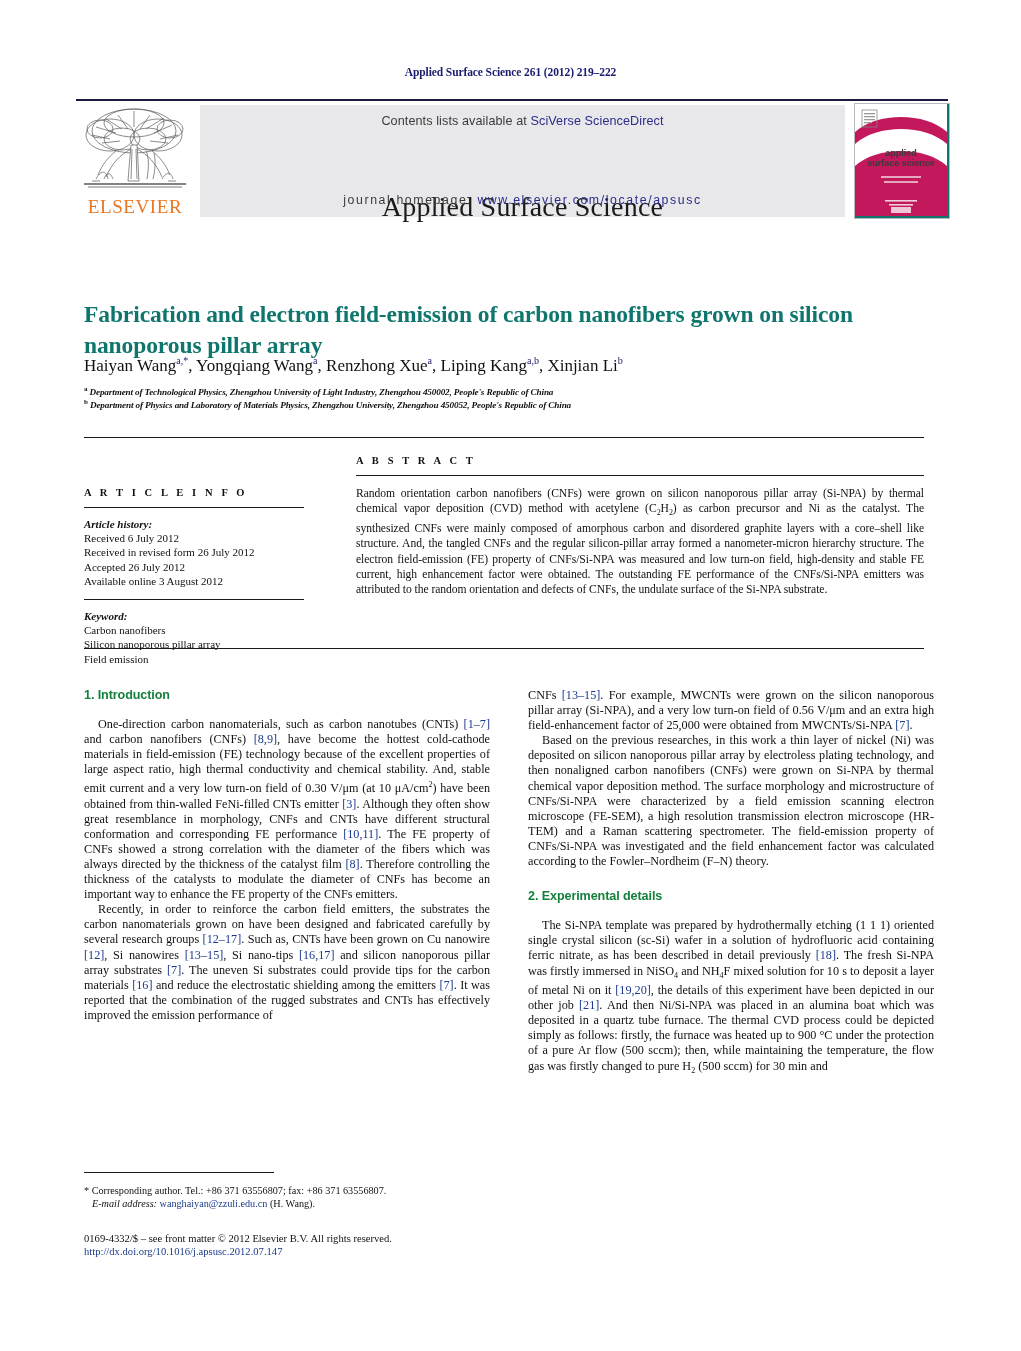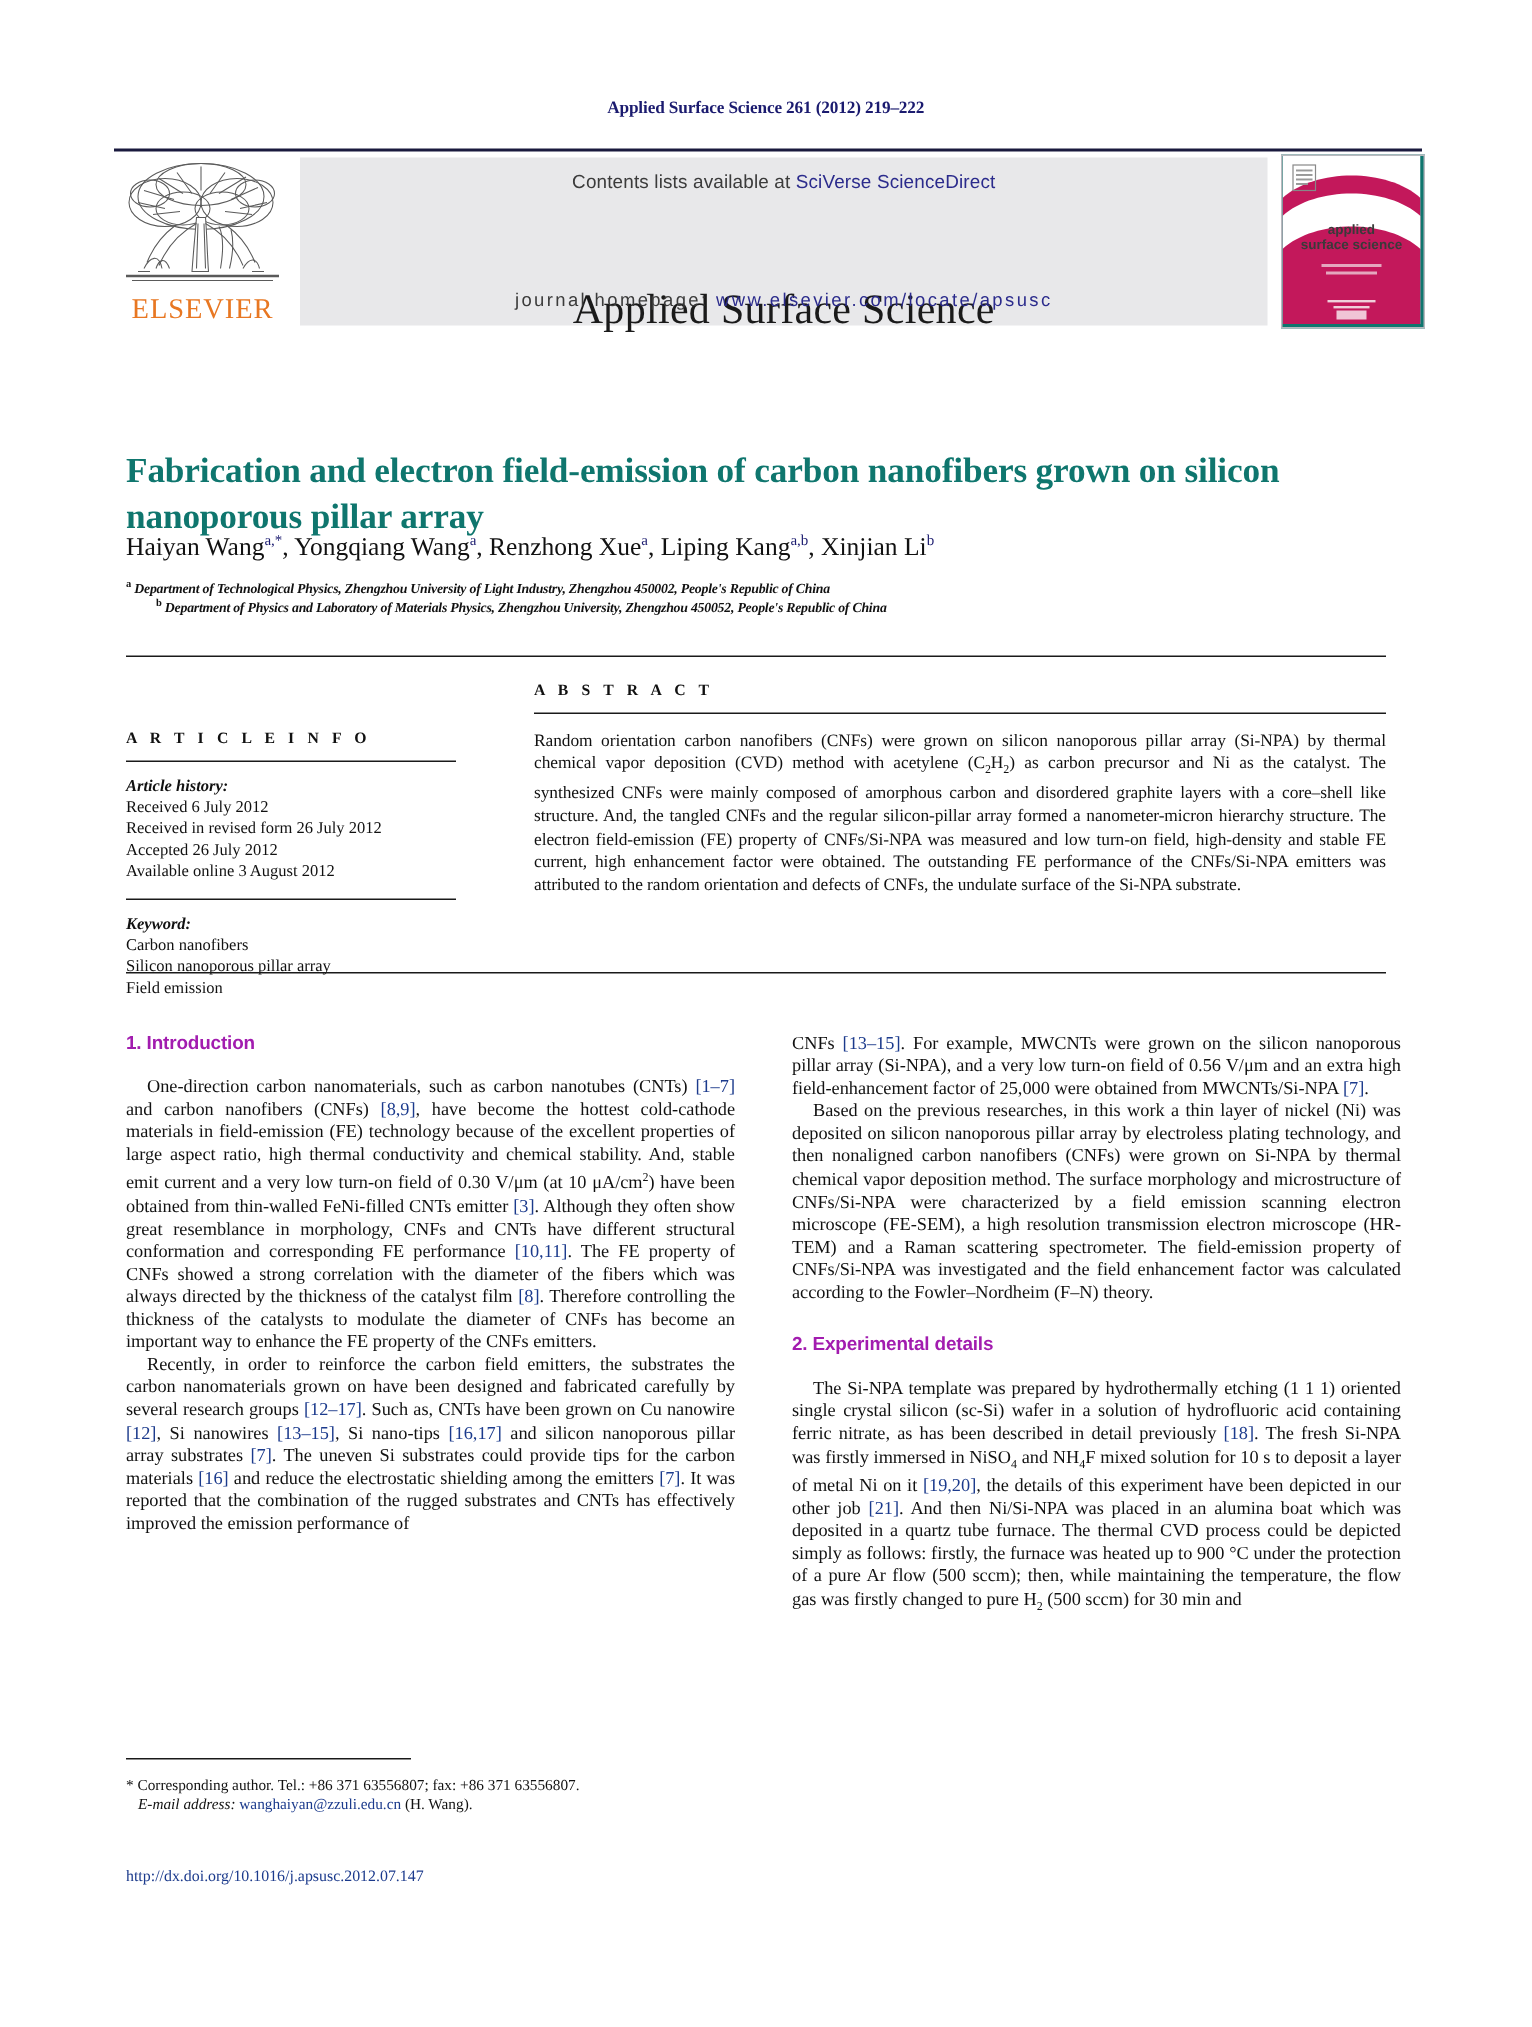--- a/index.html
+++ b/index.html
@@ -161,21 +161,21 @@
     width: 840px;
     font-family: "Liberation Serif", serif;
     font-style: italic;
     font-weight: bold;
     font-size: 9.2px;
     color: #111111;
     letter-spacing: -0.15px;
   }
   .affil sup { font-size: 7px; font-style: normal; vertical-align: super;}
   .affil-a { top: 385px; }
-  .affil-b { top: 398px; margin-left: 20px; }
+  .affil-b { top: 398px; }
 
   
   .rule-top {
     position: absolute;
     left: 84px;
     top: 437px;
     width: 840px;
     border-top: 1.2px solid #1a1a1a;
   }
 
@@ -256,21 +256,21 @@
     text-align: justify;
     color: #111111;
   }
   .body-col.left { left: 84px; }
   .body-col.right { left: 528px; }
 
   .h2 {
     font-family: "Liberation Sans", sans-serif;
     font-weight: bold;
     font-size: 12.6px;
-    color: #a21caf;
+    color: #15803d;
     margin: 0 0 14px 0;
     letter-spacing: -0.1px;
   }
   .h2.spaced { margin-top: 20px; }
   p.para {
     margin: 0;
     text-indent: 14px;
   }
   p.para.cont { text-indent: 0; }
   .ref { color: #1b3a8c; }
@@ -451,15 +451,16 @@
     <p class="para">The Si-NPA template was prepared by hydrothermally etching (1 1 1) oriented single crystal silicon (sc-Si) wafer in a solution of hydrofluoric acid containing ferric nitrate, as has been described in detail previously <span class="ref">[18]</span>. The fresh Si-NPA was firstly immersed in NiSO<sub class="small">4</sub> and NH<sub class="small">4</sub>F mixed solution for 10 s to deposit a layer of metal Ni on it <span class="ref">[19,20]</span>, the details of this experiment have been depicted in our other job <span class="ref">[21]</span>. And then Ni/Si-NPA was placed in an alumina boat which was deposited in a quartz tube furnace. The thermal CVD process could be depicted simply as follows: firstly, the furnace was heated up to 900 °C under the protection of a pure Ar flow (500 sccm); then, while maintaining the temperature, the flow gas was firstly changed to pure H<sub class="small">2</sub> (500 sccm) for 30 min and</p>
   </div>
 
   <div class="foot-rule"></div>
   <div class="corresp">
     <span>* Corresponding author. Tel.: +86 371 63556807; fax: +86 371 63556807.</span><br>
     <span style="display:inline-block;width:8px"></span><span class="em">E-mail address:</span>
     <span class="mail">wanghaiyan@zzuli.edu.cn</span>
     <span>(H. Wang).</span>
   </div>
+  <div class="issn">0169-4332/$ – see front matter © 2012 Elsevier B.V. All rights reserved.</div>
   <div class="doi">http://dx.doi.org/10.1016/j.apsusc.2012.07.147</div>
 
 </div>
 
 </body></html>

